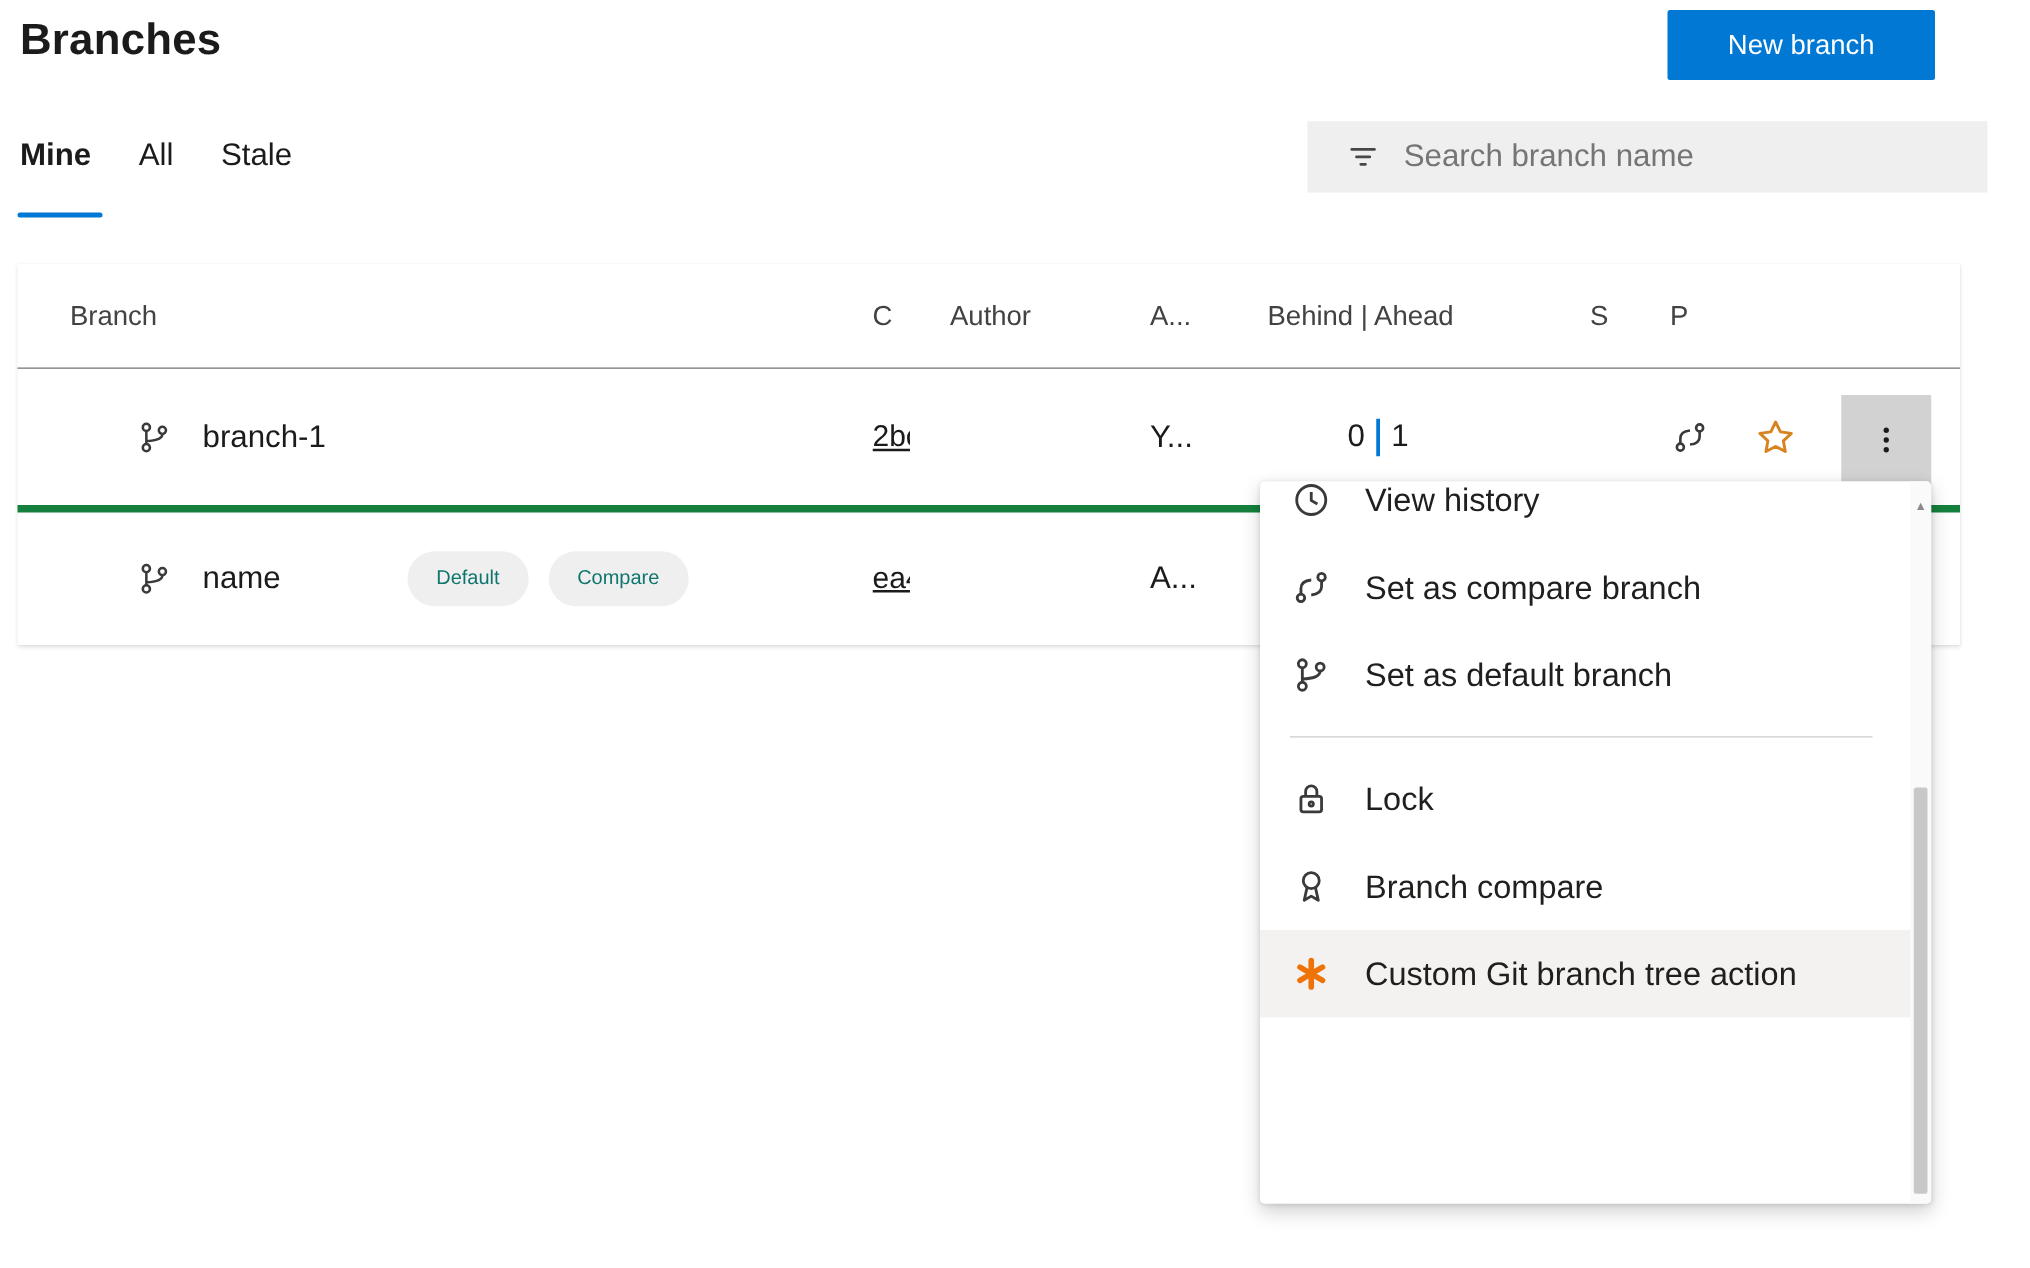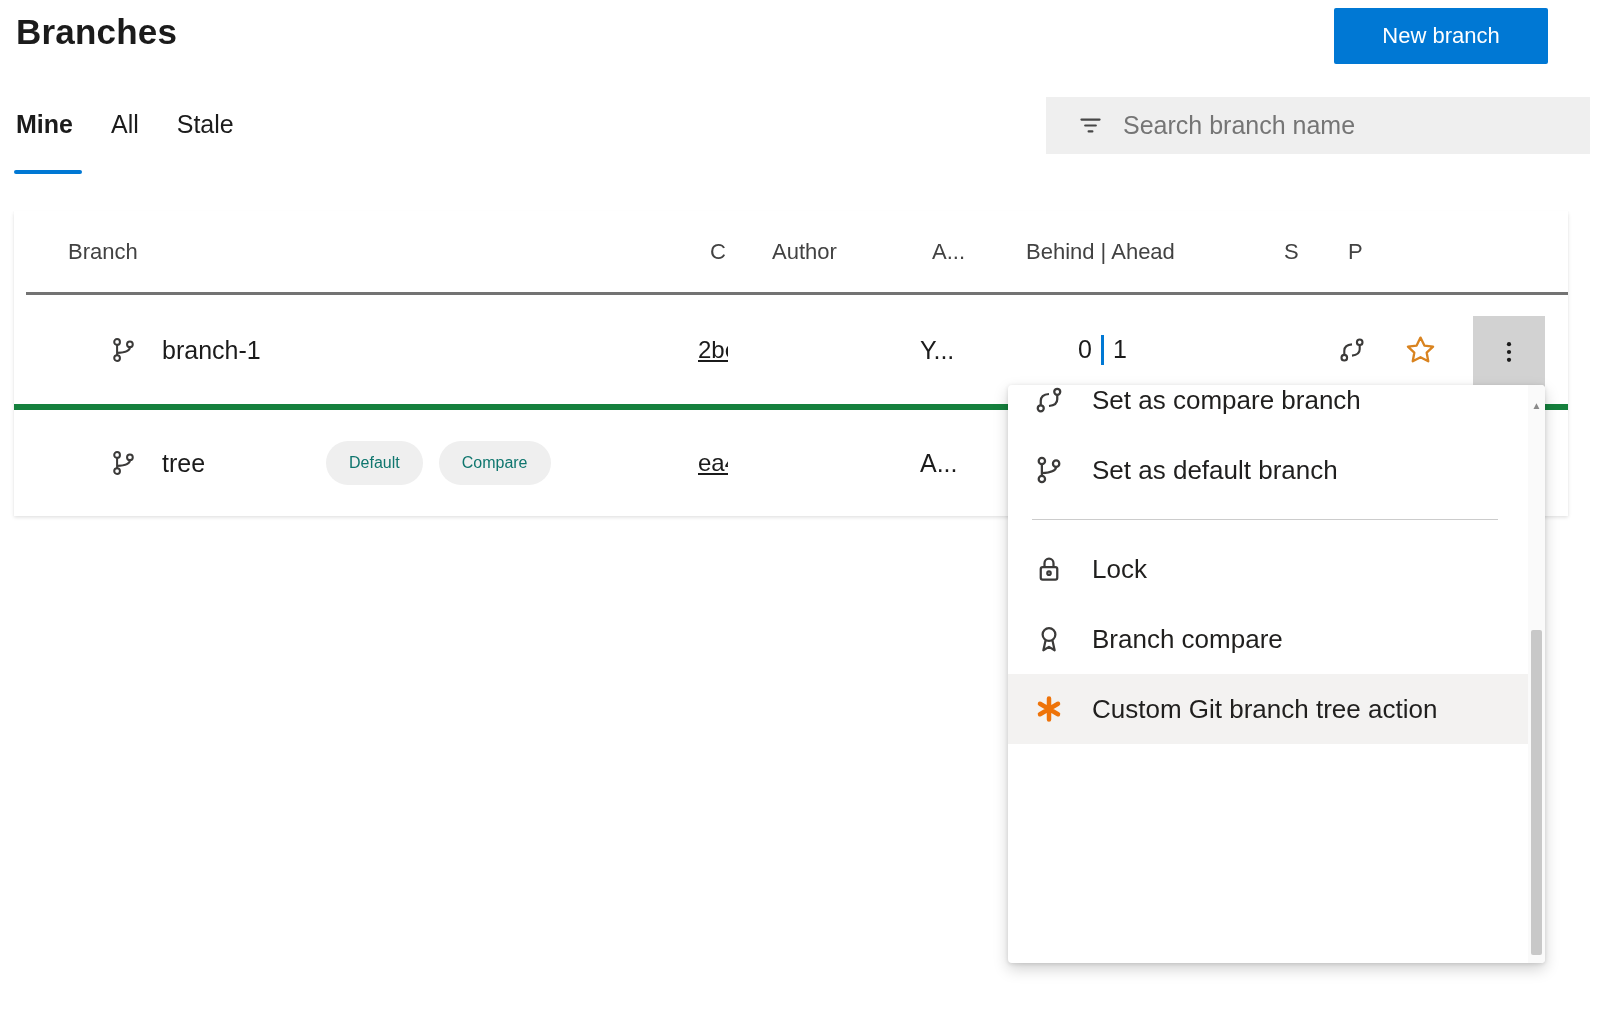--- a/index.html
+++ b/index.html
@@ -14,21 +14,21 @@
   .tab.active{font-weight:700}
   .tab-underline{position:absolute;left:14px;top:170px;width:68px;height:4px;border-radius:2px;background:#0078d4}
 
   .search-box{position:absolute;left:1046px;top:97px;width:544px;height:57px;background:#efefef;display:flex;align-items:center;padding:0 16px 0 32px}
   .filter-icon{width:25px;height:25px;color:#474747;flex:none}
   .search-input{flex:1;margin-left:20px;border:none;background:transparent;outline:none;font-size:25px;font-family:inherit;color:#1b1b1b;min-width:0}
   .search-input::placeholder{color:#757575}
 
   .table-card{position:absolute;left:14px;top:211px;width:1554px;height:305px;background:#fff;
     box-shadow:0 1.6px 3.6px rgba(0,0,0,.13),0 .3px .9px rgba(0,0,0,.11)}
-  .thead{position:absolute;top:0;left:12px;right:0;height:84px;border-bottom:3px solid #737373}
+  .thead{position:absolute;top:0;left:0;right:0;height:84px;border-bottom:1px solid #737373}
   .th{position:absolute;top:50%;transform:translateY(-50%);font-size:22px;color:#424242;cursor:pointer;white-space:nowrap}
   .th-branch{left:42px}.th-commit{left:684px}.th-author{left:746px}.th-authored{left:906px}
   .th-behind{left:1000px}.th-s{left:1258px}.th-p{left:1322px}
 
   .row{position:absolute;left:0;right:0}
   .row-1{top:84px;height:115px;border-bottom:6px solid #15803d}
   .row-2{top:199px;height:106px}
   .rowc{position:absolute;top:50%;transform:translateY(-50%)}
   .branch-icon{left:96px;width:27px;height:27px;color:#3b3a39}
   .branch-name{left:148px;font-size:25px;color:#1b1b1b;cursor:pointer;white-space:nowrap}
@@ -121,33 +121,42 @@
       </button>
     </div>
 
     <div class="row row-2">
       <svg class="rowc branch-icon" viewBox="0 0 16 16" fill="none" stroke="currentColor" stroke-width="1.2">
         <circle cx="4.2" cy="3.2" r="1.7"></circle>
           <circle cx="4.2" cy="12.8" r="1.7"></circle>
           <circle cx="11.8" cy="4.6" r="1.7"></circle>
         <path d="M4.2 4.9v6.2 M11.8 6.3c0 2.6-3.4 3.2-7.6 3.4"></path>
       </svg>
-      <span class="rowc branch-name">tree</span>
+      <span class="rowc branch-name">name</span>
       <div class="rowc badges">
         <span class="badge">Default</span>
         <span class="badge">Compare</span>
       </div>
       <span class="rowc commit-link">ea4</span>
       <span class="rowc author-cell">A...</span>
     </div>
   </section>
 
   <div class="context-menu">
     <div class="menu-list">
 
+      <div class="menu-item">
+        <span class="mi-icon">
+          <svg viewBox="0 0 16 16" fill="none" stroke="currentColor" stroke-width="1.2">
+            <circle cx="8" cy="8" r="6.2"></circle>
+              <path d="M8 4.6v3.6l2.6 1.5"></path>
+          </svg>
+        </span>
+        <span class="mi-label">View history</span>
+      </div>
 
 
       <div class="menu-item">
         <span class="mi-icon">
           <svg viewBox="0 0 16 16" fill="none" stroke="currentColor" stroke-width="1.2">
             <circle cx="3.6" cy="12.4" r="1.6"></circle>
               <circle cx="12.4" cy="3.6" r="1.6"></circle>
             <path d="M12.4 5.4v2.2c0 2.4-2 3.4-4.4 3.6 M3.6 10.6V8.4c0-2.4 2-3.4 4.4-3.6"></path>
           </svg>
         </span>

